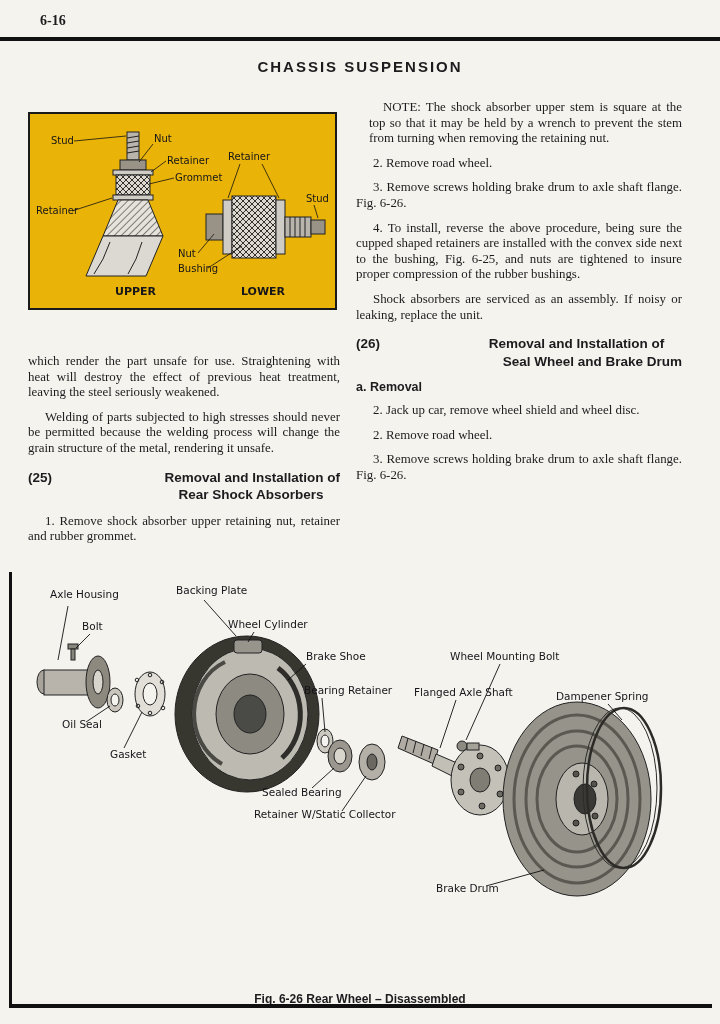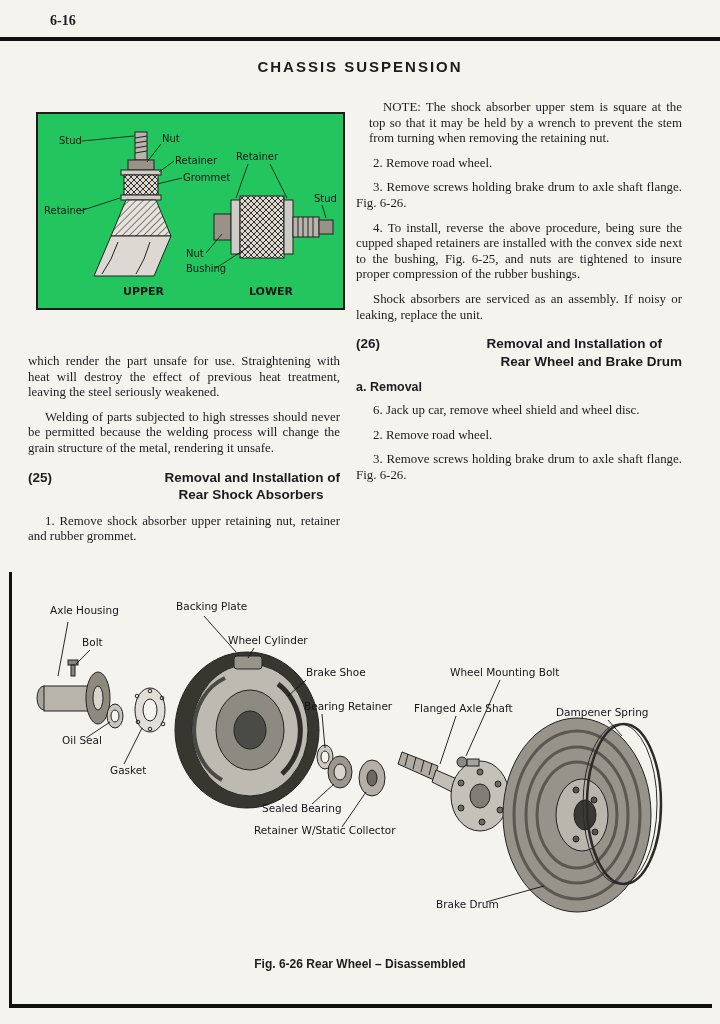--- a/index.html
+++ b/index.html
@@ -4,61 +4,61 @@
 <style>
   * { box-sizing: border-box; }
   html, body { margin: 0; padding: 0; }
   body {
     width: 720px; height: 1024px; position: relative; overflow: hidden;
     background: #f5f3ee;
     font-family: "Liberation Serif", "DejaVu Serif", serif;
     color: #1c1c1e;
   }
   .pagenum {
-    position: absolute; top: 13px; left: 50px;
+    position: absolute; top: 13px; left: 40px;
     font-size: 14px; font-weight: bold;
   }
   .top-rule { position: absolute; top: 37px; left: 0; width: 720px; height: 4px; background: #101010; }
   .page-title {
     position: absolute; top: 58px; left: 0; width: 720px; text-align: center;
     font-family: "Liberation Sans", sans-serif; font-weight: bold;
     font-size: 15px; letter-spacing: 2px; margin: 0;
   }
   .cols { position: absolute; top: 100px; left: 28px; width: 654px; display: flex; gap: 16px; }
   .col-left { width: 312px; flex: none; }
   .col-right { width: 326px; flex: none; }
   .col p {
     margin: 0 0 9px 0; font-size: 12.9px; line-height: 15.6px;
     text-align: justify; text-indent: 17px;
   }
   p.noindent { text-indent: 0; margin-top: 44px; }
   p.note { padding-left: 13px; text-indent: 14px; }
   .figure-box {
     width: 309px; height: 198px; border: 2px solid #1a1a1a;
-    background: #22c55e; margin: 12px 0 8px 8px;
+    background: #eab308; margin: 12px 0 8px 0;
   }
   .fig-caption {
     font-family: "Liberation Sans", sans-serif; font-weight: bold;
     font-size: 10.8px; text-align: center; margin: 0 0 14px 0;
   }
   .section-heading {
     display: flex; font-family: "Liberation Sans", sans-serif; font-weight: bold;
     font-size: 13.5px; line-height: 17.5px; margin: 12px 0 10px 0; justify-content: space-between;
   }
   .sec-num { width: 46px; flex: none; }
   .sec-line2 { display: block; padding-left: 14px; }
   .sub-heading {
     font-family: "Liberation Sans", sans-serif; font-weight: bold;
     font-size: 12.5px; margin: 2px 0 9px 0;
   }
-  .fig26-wrap { position: absolute; top: 572px; left: 10px; width: 702px; height: 384px; }
+  .fig26-wrap { position: absolute; top: 556px; left: 10px; width: 702px; height: 384px; }
   .left-rule { position: absolute; left: 9px; top: 572px; width: 3px; height: 436px; background: #101010; }
   .bottom-rule { position: absolute; left: 10px; top: 1004px; width: 702px; height: 4px; background: #101010; }
   .fig26-caption {
-    position: absolute; top: 957px; left: 0; width: 720px; text-align: center;
+    position: absolute; top: 992px; left: 0; width: 720px; text-align: center;
     font-family: "Liberation Sans", sans-serif; font-weight: bold; font-size: 12px;
   }
   svg text { font-family: "DejaVu Sans", sans-serif; font-size: 10px; fill: #15151a; }
   svg text.cap { font-weight: bold; font-size: 11px; }
   .fig26-wrap svg text { font-size: 10.5px; }
 </style>
 </head>
 <body>
 
 <div>
@@ -159,26 +159,26 @@
       <p class="note">NOTE:  The shock absorber upper stem is square at the top so that it may be held by a wrench to prevent the stem from turning when removing the retaining nut.</p>
       <p>2. Remove road wheel.</p>
       <p>3. Remove screws holding brake drum to axle shaft flange. Fig. 6-26.</p>
       <p>4. To install, reverse the above procedure, being sure the cupped shaped retainers are installed with the convex side next to the bushing, Fig. 6-25, and nuts are tightened to insure proper compression of the rubber bushings.</p>
       <p>Shock absorbers are serviced as an assembly. If noisy or leaking, replace the unit.</p>
 
       <div class="section-heading">
         <span class="sec-num">(26)</span>
         <span class="sec-text">
           <span>Removal and Installation of</span>
-          <span class="sec-line2">Rear Wheel and Brake Drum</span>
+          <span class="sec-line2">Seal Wheel and Brake Drum</span>
         </span>
       </div>
 
       <div class="sub-heading">a. Removal</div>
-      <p>6. Jack up car, remove wheel shield and wheel disc.</p>
+      <p>2. Jack up car, remove wheel shield and wheel disc.</p>
       <p>2. Remove road wheel.</p>
       <p>3. Remove screws holding brake drum to axle shaft flange. Fig. 6-26.</p>
     </div>
   </div>
 
   <div class="left-rule"></div>
   <div class="fig26-wrap">
     <svg viewBox="0 0 702 384" width="702" height="384">
 
       <g stroke="#222" stroke-width="1">

